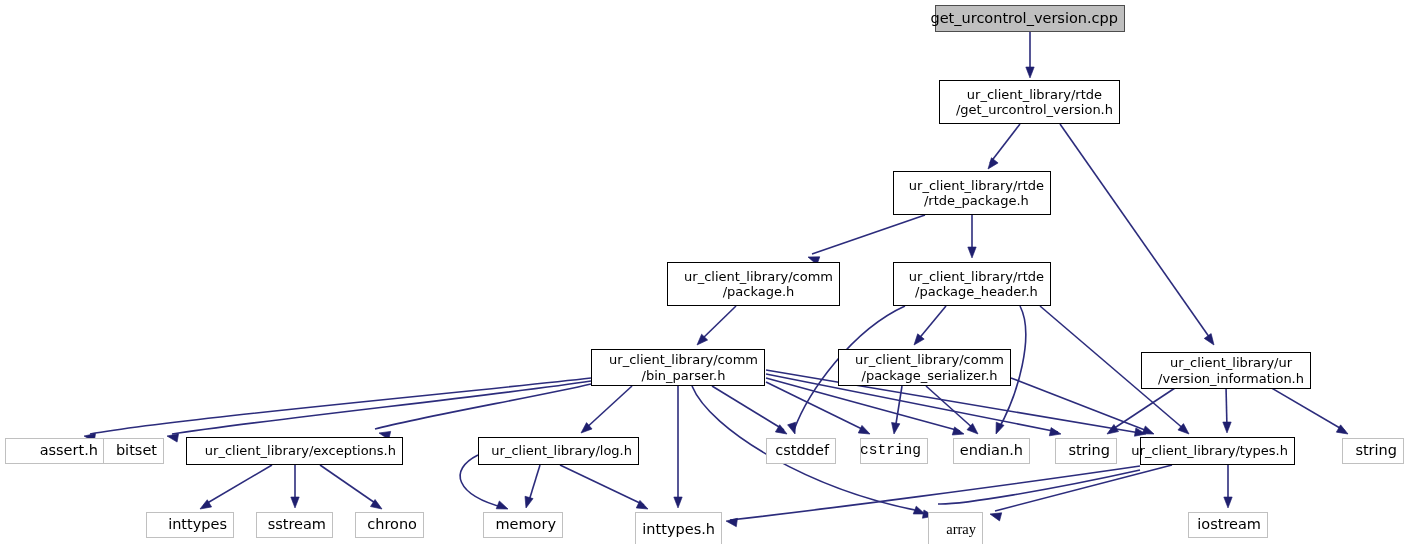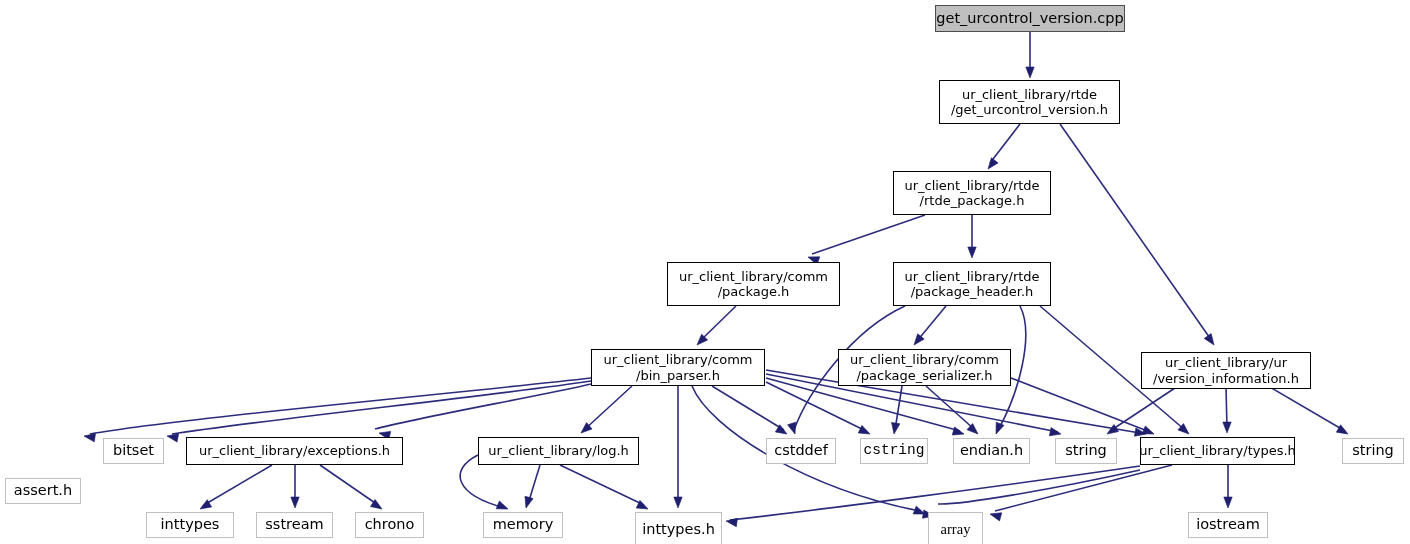--- a/index.html
+++ b/index.html
@@ -31,21 +31,21 @@
   .arrow-head {
     fill: #1f1f6e;
     stroke: #1f1f6e;
     stroke-width: 0.6px;
   }
   .node-box {
     position: absolute;
     box-sizing: border-box;
     display: flex;
     align-items: center;
-    justify-content: center;
+    justify-content: flex-end;
     text-align: center;
     line-height: 1.18;
     color: #000000;
     white-space: pre;
   }
   .node-box.std {
     border: 1px solid #c0c0c0;
     background: #ffffff;
     font-size: 14.5px;
   }
@@ -153,21 +153,21 @@
       <div class="node-box lib" style="left: 667px; top: 262px; width: 173px; height: 44px;"><span class="node-label">ur_client_library/comm
 /package.h</span></div>
       <div class="node-box lib" style="left: 893px; top: 262px; width: 158px; height: 44px;"><span class="node-label">ur_client_library/rtde
 /package_header.h</span></div>
       <div class="node-box lib" style="left: 591px; top: 349px; width: 174px; height: 37px;"><span class="node-label">ur_client_library/comm
 /bin_parser.h</span></div>
       <div class="node-box lib" style="left: 838px; top: 349px; width: 173px; height: 37px;"><span class="node-label">ur_client_library/comm
 /package_serializer.h</span></div>
       <div class="node-box lib" style="left: 1141px; top: 352px; width: 170px; height: 37px;"><span class="node-label">ur_client_library/ur
 /version_information.h</span></div>
-      <div class="node-box std" style="left: 5px; top: 438px; width: 76px; height: 26px; margin-top: 40px;"><span class="node-label">assert.h</span></div>
+      <div class="node-box std" style="left: 5px; top: 438px; width: 100px; height: 26px;"><span class="node-label">assert.h</span></div>
       <div class="node-box std" style="left: 103px; top: 438px; width: 61px; height: 26px;"><span class="node-label">bitset</span></div>
       <div class="node-box lib" style="left: 186px; top: 437px; width: 217px; height: 28px;"><span class="node-label">ur_client_library/exceptions.h</span></div>
       <div class="node-box lib" style="left: 478px; top: 437px; width: 161px; height: 28px;"><span class="node-label">ur_client_library/log.h</span></div>
       <div class="node-box std" style="left: 766px; top: 438px; width: 70px; height: 26px;"><span class="node-label">cstddef</span></div>
       <div class="node-box std" style="left: 860px; top: 438px; width: 68px; height: 26px; font-family: Liberation Mono, monospace;"><span class="node-label">cstring</span></div>
       <div class="node-box std" style="left: 953px; top: 438px; width: 77px; height: 26px;"><span class="node-label">endian.h</span></div>
       <div class="node-box std" style="left: 1055px; top: 438px; width: 62px; height: 26px;"><span class="node-label">string</span></div>
       <div class="node-box lib" style="left: 1140px; top: 437px; width: 155px; height: 28px;"><span class="node-label">ur_client_library/types.h</span></div>
       <div class="node-box std" style="left: 1342px; top: 438px; width: 62px; height: 26px;"><span class="node-label">string</span></div>
       <div class="node-box std" style="left: 146px; top: 512px; width: 88px; height: 26px;"><span class="node-label">inttypes</span></div>

